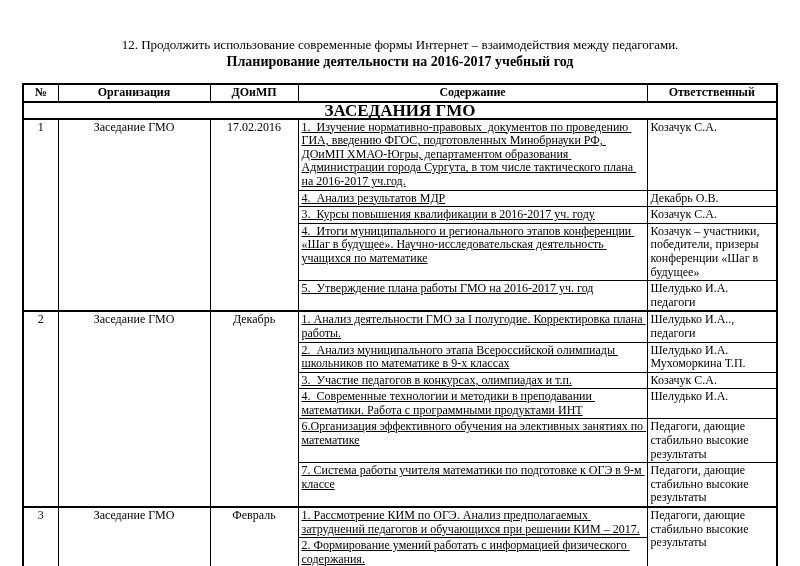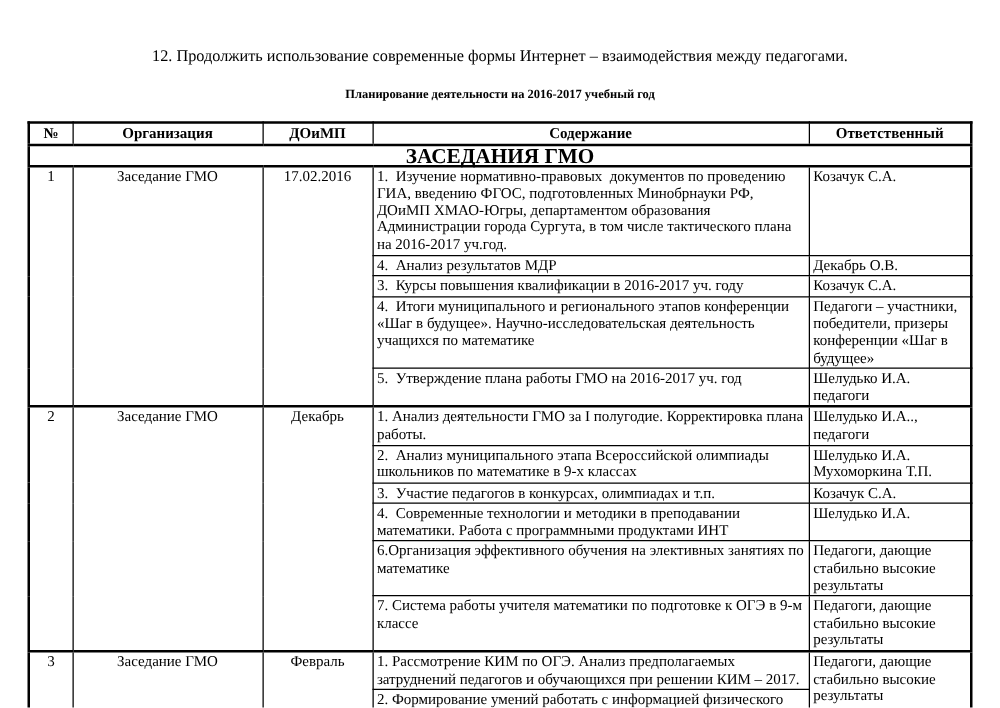--- a/index.html
+++ b/index.html
@@ -7,21 +7,21 @@
     width:800px;height:566px;overflow:hidden;
     font-family:"Liberation Serif","DejaVu Serif",serif;
     color:#000;
   }
   .page{width:800px;height:450px;background:#fff;box-sizing:border-box;padding-top:37px;}
   .intro{
     text-align:center;font-size:13px;line-height:15px;
     padding:0 60px;white-space:nowrap;
   }
   .doc-title{
-    text-align:center;font-weight:bold;font-size:10px;line-height:15px;margin-top:16px;
+    text-align:center;font-weight:bold;font-size:14px;line-height:15px;margin-top:2px;
   }
   table.plan{
     border-collapse:collapse;table-layout:fixed;
     width:754px;margin:14px 0 0 22px;
     border:2px solid #000;
   }
   col.c1{width:35px;} col.c2{width:152px;} col.c3{width:88px;} col.c4{width:349px;} col.c5{width:130px;}
   th,td{
     border:1px solid #000;
     font-size:12px;line-height:13.6px;
@@ -32,21 +32,21 @@
   thead th{
     font-weight:bold;text-align:center;padding:1px 2px;
     border-bottom:2px solid #000;
   }
   tr.section-row td{
     text-align:center;font-weight:bold;font-size:17px;line-height:15px;padding:0;
   }
   tr.group-start td{border-top:2px solid #000;}
   td.c-num,td.c-event,td.c-date{text-align:center;}
   td.c-resp{text-align:left;}
-  td.c-content{text-align:left;white-space:pre-wrap;}
+  td.c-content{text-align:left;white-space:pre-wrap;text-decoration:underline;}
 </style>
 </head>
 <body>
 
 <div class="page">
   <div class="intro">12. Продолжить использование современные формы Интернет – взаимодействия между педагогами.</div>
   <div class="doc-title">Планирование деятельности на 2016-2017 учебный год</div>
 
   <table class="plan">
     <colgroup>
@@ -79,21 +79,21 @@
         <tr>
           <td class="c-content">4.  Анализ результатов МДР</td>
           <td class="c-resp">Декабрь О.В.</td>
         </tr>
         <tr>
           <td class="c-content">3.  Курсы повышения квалификации в 2016-2017 уч. году</td>
           <td class="c-resp">Козачук С.А.</td>
         </tr>
         <tr>
           <td class="c-content">4.  Итоги муниципального и регионального этапов конференции «Шаг в будущее». Научно-исследовательская деятельность учащихся по математике</td>
-          <td class="c-resp">Педагоги – участники, победители, призеры конференции «Шаг в будущее»</td>
+          <td class="c-resp">Козачук – участники, победители, призеры конференции «Шаг в будущее»</td>
         </tr>
         <tr>
           <td class="c-content">5.  Утверждение плана работы ГМО на 2016-2017 уч. год</td>
           <td class="c-resp">Шелудько И.А. педагоги</td>
         </tr>
         <tr class="group-start">
           <td class="c-num" rowspan="6">2</td>
           <td class="c-event" rowspan="6">Заседание ГМО</td>
           <td class="c-date" rowspan="6">Декабрь</td>
           <td class="c-content">1. Анализ деятельности ГМО за I полугодие. Корректировка плана работы.</td>

